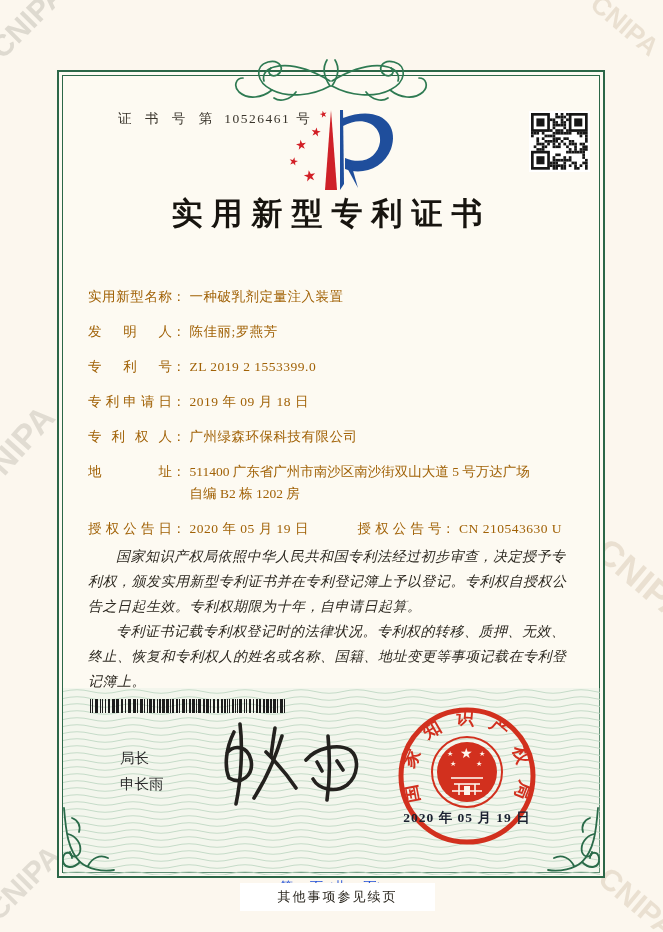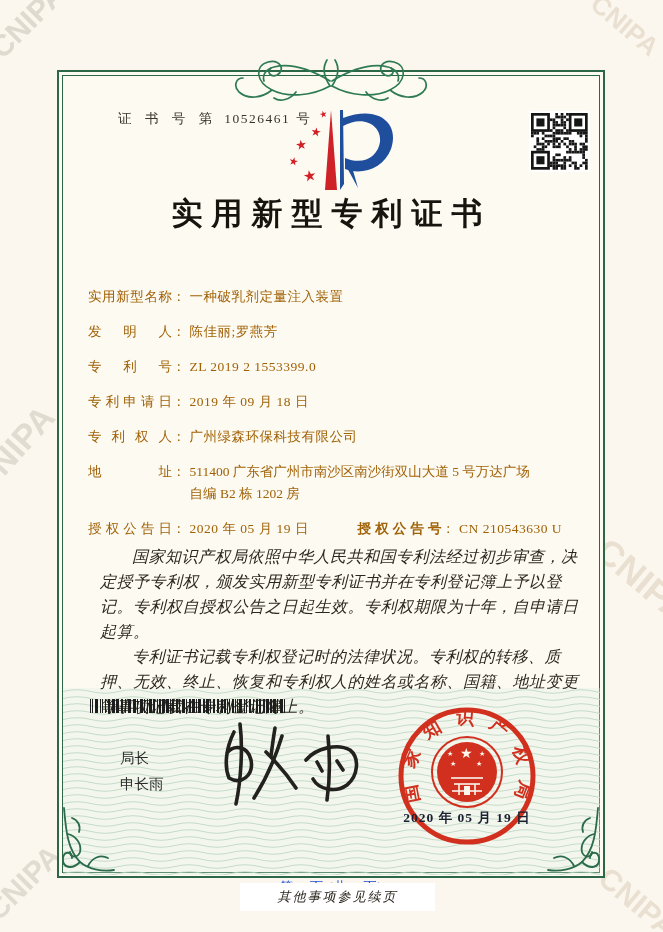--- a/index.html
+++ b/index.html
@@ -24,33 +24,33 @@
   .qr{left:529px;top:111px;background:#fff;padding:2px;}
   .title{left:57px;width:549px;top:193px;text-align:center;font-size:31px;font-weight:bold;
          letter-spacing:9px;color:#17140f;}
   .fields{left:88px;top:286px;width:505px;font-size:13.5px;color:#a16207;}
   .row{margin-bottom:13px;line-height:22px;}
   .lab{display:inline-block;width:84px;text-align:justify;text-align-last:justify;vertical-align:top;}
   .col{margin:0 4px 0 0;}
   .val{letter-spacing:.5px;}
   .addr-lines{display:inline-block;vertical-align:top;width:400px;}
   .grantrow .v1{display:inline-block;width:168px;}
-  .lab2{display:inline-block;width:84px;text-align:justify;text-align-last:justify;font-weight:bold;}
-  .paras{left:100px;top:544px;width:490px;font-size:16px;line-height:25px;color:#2c2820;
+  .lab2{display:inline-block;width:84px;text-align:justify;text-align-last:justify;}
+  .paras{left:88px;top:544px;width:490px;font-size:14px;line-height:25px;color:#2c2820;
          font-style:italic;}
   .paras p{margin:0;text-indent:2em;letter-spacing:.5px;}
   .barcode{left:90px;top:699px;}
   .signer{left:76px;top:745px;font-size:14.5px;color:#2b2b2b;line-height:26px;
           font-family:Liberation Sans, sans-serif;margin-left:44px;}
   .signature{left:196px;top:718px;z-index:2;}
   .seal{left:392px;top:700px;z-index:3;}
   .pagenote{left:57px;width:549px;top:878px;text-align:center;font-size:13px;color:#1d4ed8;
             letter-spacing:1px;}
   .footnote{left:240px;top:883px;width:195px;height:28px;background:#ffffff;text-align:center;
-            line-height:28px;font-size:13px;letter-spacing:2px;color:#2c2820;font-style:italic;z-index:2;}
+            line-height:28px;font-size:13px;letter-spacing:2px;color:#2c2820;z-index:2;}
   .orn{z-index:2;}
 </style>
 </head>
 <body>
 
 <div class="page">
 
   <span class="wm" style="left:-18px;top:4px;font-size:30px;transform:rotate(-45deg);color:rgba(165,162,152,.35);">CNIPA</span>
   <span class="wm" style="left:585px;top:10px;font-size:26px;transform:rotate(40deg);">CNIPA</span>
   <span class="wm" style="left:378px;top:280px;font-size:42px;transform:rotate(38deg);z-index:1;color:rgba(208,192,164,.38);">CNIPA</span>

